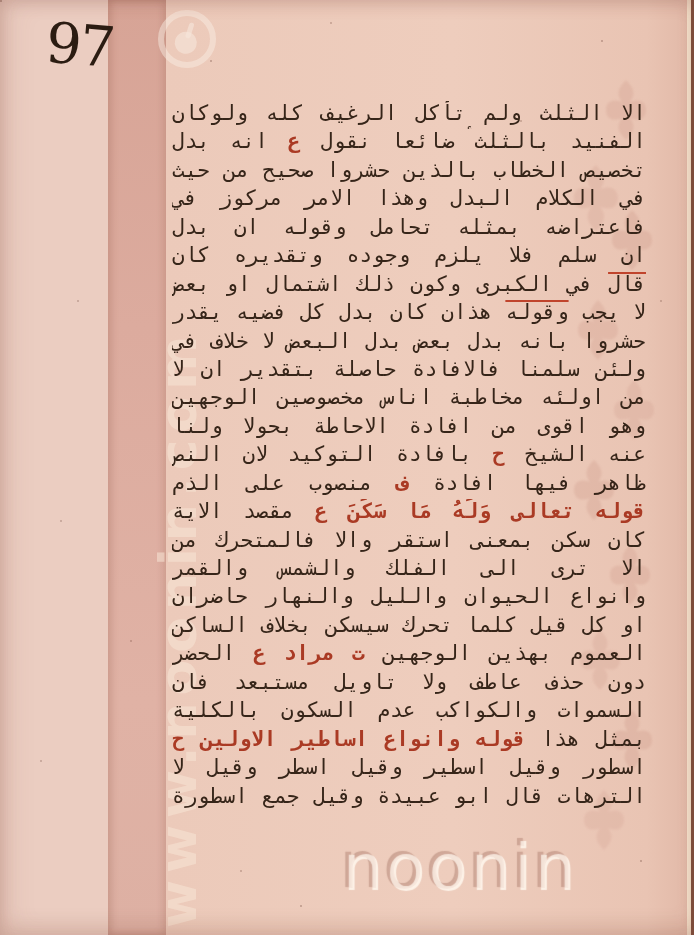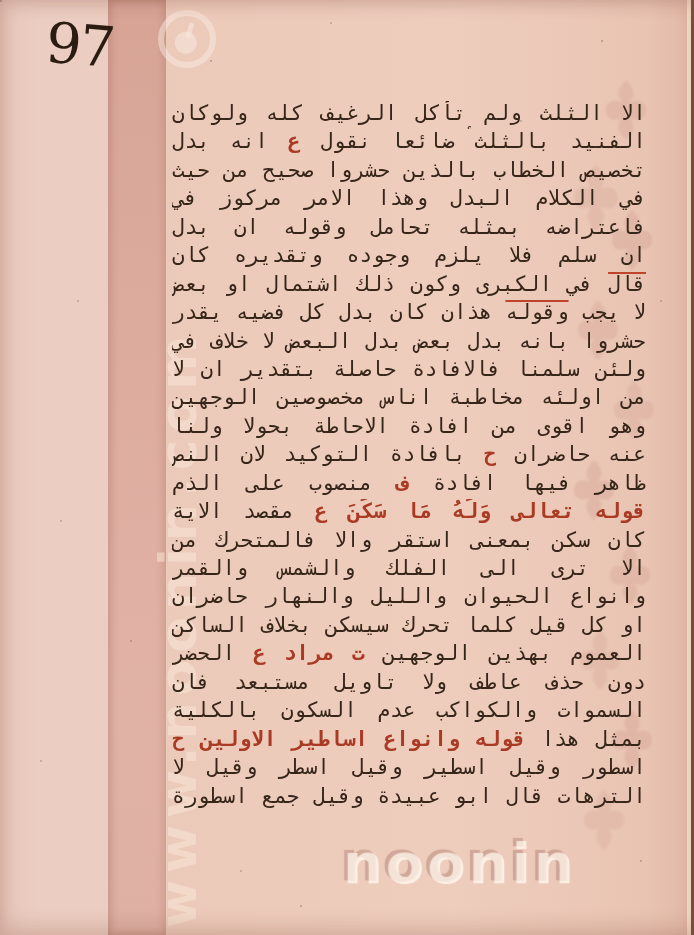--- a/index.html
+++ b/index.html
@@ -36,21 +36,21 @@
     transform:rotate(5deg);letter-spacing:-2px;line-height:1;}
   
   .top-logo{position:absolute;left:156px;top:8px;opacity:.8;}
   
   .side-watermark{position:absolute;left:148px;top:98px;height:70px;width:830px;
     transform-origin:0 0;transform:rotate(-90deg) translateX(-830px);
     font-size:52px;font-weight:bold;letter-spacing:7px;
     color:rgba(247,229,213,.55);white-space:nowrap;}
   
   .bottom-watermark{position:absolute;left:341px;top:834px;
-    font-size:56px;font-weight:bold;letter-spacing:3px;line-height:1;
+    font-size:64px;font-weight:normal;letter-spacing:3px;line-height:1;
     color:rgba(221,182,166,.16);
     text-shadow:2px 2px 1px rgba(255,248,239,.85), -1.5px -1.5px 1px rgba(139,86,72,.32);
     white-space:nowrap;}
   
   .text-block{position:absolute;left:172px;top:101px;width:474px;direction:rtl;}
   .text-line{height:28.45px;line-height:28.45px;font-size:21px;color:#362519;
     text-align:justify;text-align-last:justify;overflow:hidden;
     font-family:Liberation Mono, monospace;letter-spacing:0;}
   .text-line span{white-space:pre-wrap;}
   .red{color:#aa3a24;font-weight:bold;}
@@ -107,21 +107,21 @@
       <div class="text-line"><span>تخصيص الخطاب بالذين حشروا صحيح من حيث ان محط النقد</span></div>
       <div class="text-line"><span>في الكلام البدل وهذا الامر مركوز في طباع من يتكلم بحيث لا يخفى</span></div>
       <div class="text-line"><span>فاعتراضه بمثله تحامل وقوله ان بدل البعض يحتاج لضمير</span></div>
       <div class="text-line"><span>ان سلم فلا يلزم وجوده وتقديره كان علمنا لا نسلم لزومه</span></div>
       <div class="text-line"><span class="ov">قال</span><span> في الكبرى وكون ذلك اشتمال او بعض صحت ببعض اولى ولكن</span></div>
       <div class="text-line"><span>لا يجب </span><span class="ov">وقوله</span><span> هذان كان بدل كل فضيه يقدر كفى ابن عطية</span></div>
       <div class="text-line"><span>حشروا بانه بدل بعض بدل البعض لا خلاف في جوازه من الضمير</span></div>
       <div class="text-line"><span>ولئن سلمنا فالافادة حاصلة بتقدير ان لا يريد كل مخاطب بل يرد</span></div>
       <div class="text-line"><span>من اولئه مخاطبة اناس مخصوصين الوجهين بالوصف مقيد</span></div>
       <div class="text-line"><span>وهو اقوى من افادة الاحاطة بحولا ولنا واخرنا وهو الذي عبر</span></div>
-      <div class="text-line"><span>عنه حاضران </span><span class="red">ح</span><span> بافادة التوكيد لان النص على الاحاطة فيها هو</span></div>
+      <div class="text-line"><span>عنه الشيخ </span><span class="red">ح</span><span> بافادة التوكيد لان النص على الاحاطة فيها هو</span></div>
       <div class="text-line"><span>ظاهر فيها افادة </span><span class="red">ف</span><span> منصوب على الذم اعادي الذين خسروا ان</span></div>
       <div class="text-line"><span class="red">قوله تعالى وَلَهُ مَا سَكَنَ ع</span><span> مقصد الاية عموم كل شي ولا يتم الا ان</span></div>
       <div class="text-line"><span>كان سكن بمعنى استقر والا فالمتحرك من الاشياء اكثر من السواكن</span></div>
       <div class="text-line"><span>الا ترى الى الفلك والشمس والقمر والنجوم السابحة والملائكة</span></div>
       <div class="text-line"><span>وانواع الحيوان والليل والنهار حاضران للزمان </span><span class="red">ح</span><span> ليس النقد</span></div>
       <div class="text-line"><span>او كل قيل كلما تحرك سيسكن بخلاف الساكن فلا يتعين فيما قال الصحة</span></div>
       <div class="text-line"><span>العموم بهذين الوجهين </span><span class="red">ت مراد ع</span><span> الحضر من حيث البقاء مع اللفظ</span></div>
       <div class="text-line"><span>دون حذف عاطف ولا تاويل مستبعد فان الظاهر المحقق في</span></div>
       <div class="text-line"><span>السموات والكواكب عدم السكون بالكلية تتامله ولا اعتراض</span></div>
       <div class="text-line"><span>بمثل هذا </span><span class="red">قوله وانواع اساطير الاولين ح</span><span> جمع البقاء وبه</span></div>

